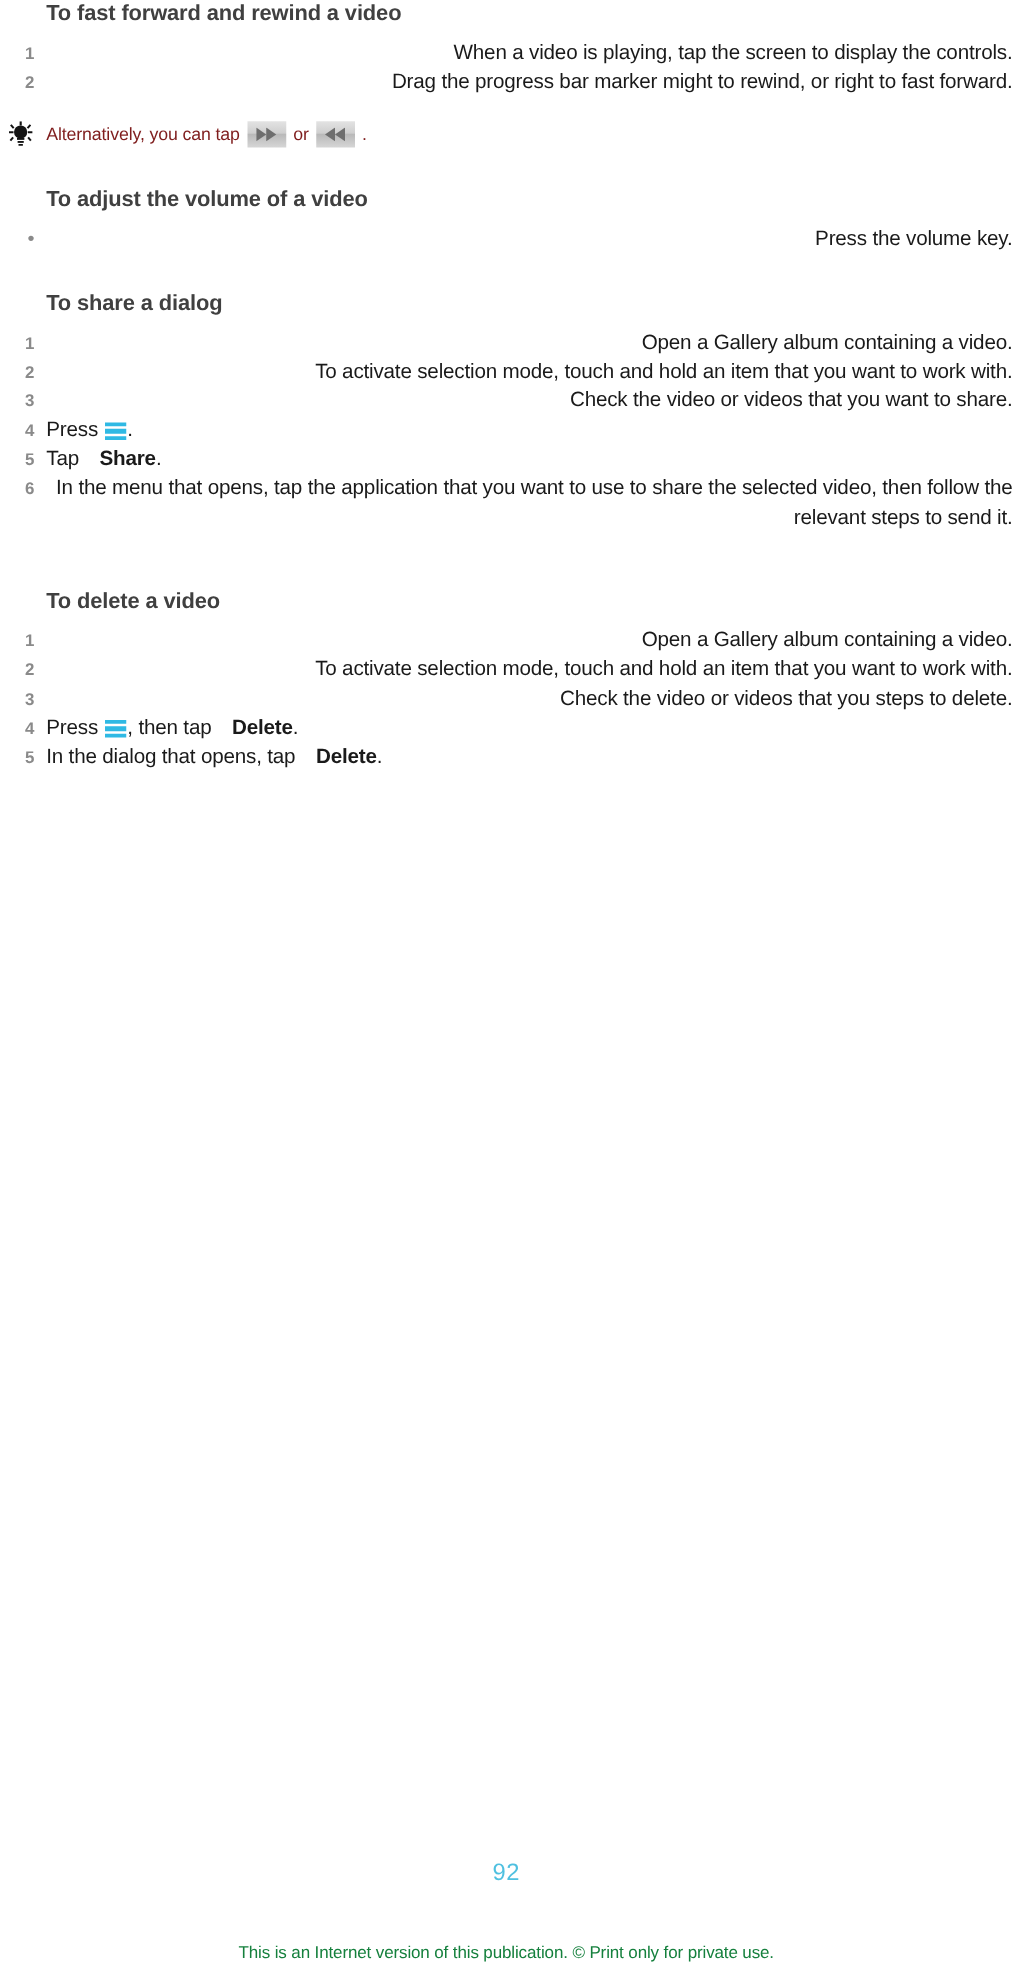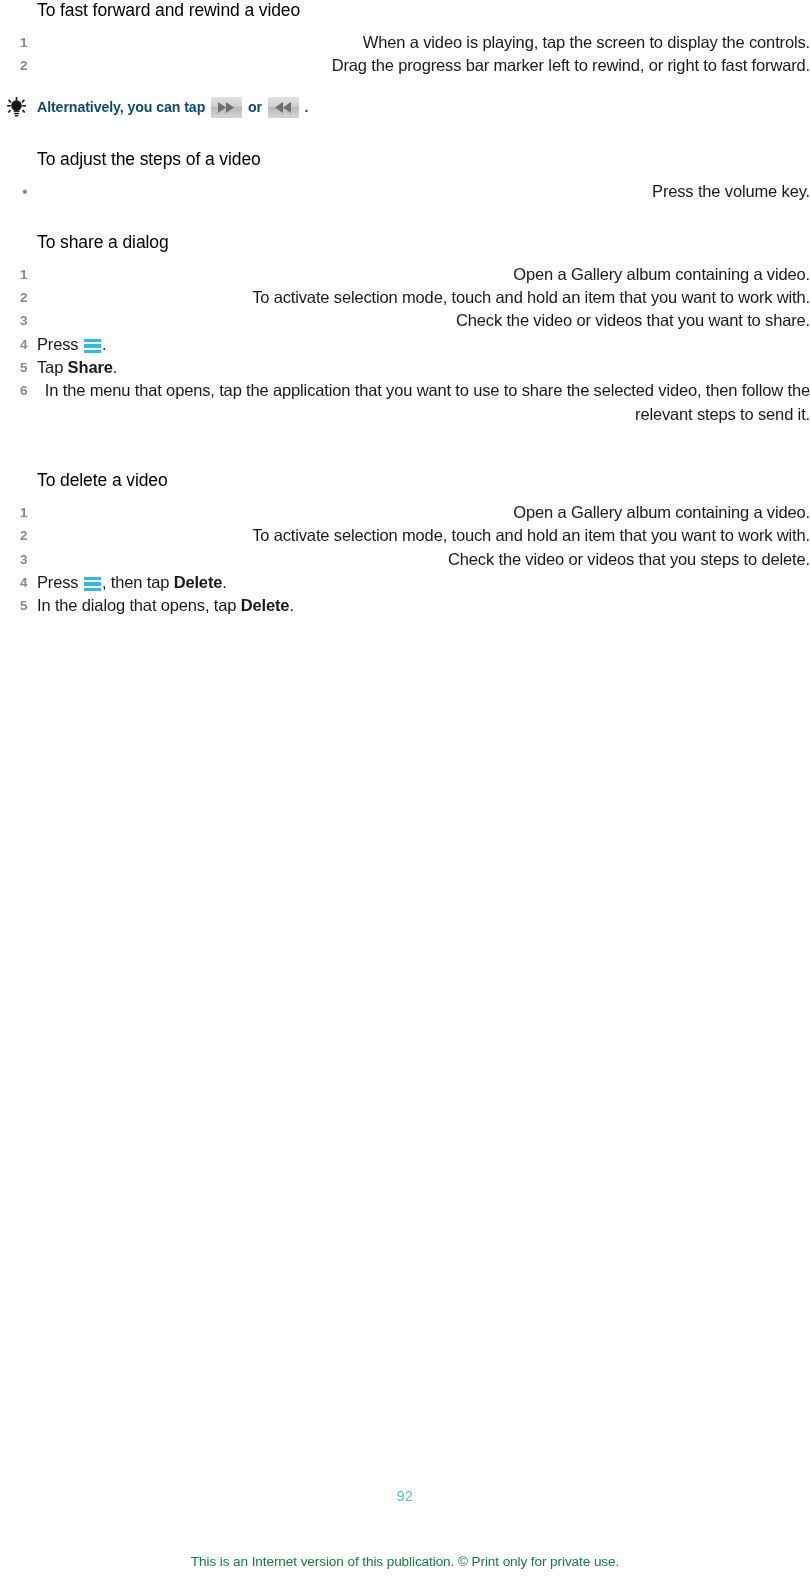--- a/index.html
+++ b/index.html
@@ -25,23 +25,23 @@
 
   .content {
     position: absolute;
     top: 0;
     left: 0;
     width: 810px;
   }
 
   
   .section-heading {
-    color: #000000;
+    color: #404040;
     font-size: 17.5px;
-    font-weight: normal;
+    font-weight: bold;
     line-height: 20px;
     margin: 0;
     padding-left: 37px;
     letter-spacing: -0.1px;
   }
 
   
   .steps {
     margin: 0;
     padding: 0;
@@ -69,30 +69,30 @@
   .step-bullet {
     position: absolute;
     left: 22px;
     top: 0;
     font-size: 16px;
     color: #8a8a8a;
     line-height: 23.3px;
   }
   .step-text { display: block; text-align: right; }
 
-  b, .bold { font-weight: bold; }
+  b, .bold { font-weight: bold; margin-left: 12px; }
 
   
   .notice {
     position: relative;
     padding-left: 37px;
     font-size: 14.2px;
-    font-weight: bold;
+    font-weight: normal;
     line-height: 20px;
-    color: #0c4a6e;
+    color: #7f1d1d;
     letter-spacing: -0.1px;
   }
   .notice-icon {
     position: absolute;
     left: 2px;
     top: 0;
     width: 30px;
     height: 22px;
   }
 
@@ -129,21 +129,21 @@
   .icon-btn svg { position: absolute; left: 7px; top: 5px; }
 
   
   .page-number {
     position: absolute;
     left: 0;
     top: 1488px;
     width: 810px;
     text-align: center;
     color: #4fc0e0;
-    font-size: 14px;
+    font-size: 19px;
     letter-spacing: 0.5px;
   }
   .footer-note {
     position: absolute;
     left: 0;
     top: 1554px;
     width: 810px;
     text-align: center;
     color: #15803d;
     font-size: 13.6px;
@@ -163,21 +163,21 @@
 
     <div class="sp-a"></div>
 
     <ul class="steps">
       <li class="step">
         <span class="step-num">1</span>
         <span class="step-text">When a video is playing, tap the screen to display the controls.</span>
       </li>
       <li class="step">
         <span class="step-num">2</span>
-        <span class="step-text">Drag the progress bar marker left to rewind, or right to fast forward.</span>
+        <span class="step-text">Drag the progress bar marker might to rewind, or right to fast forward.</span>
       </li>
     </ul>
 
     <div class="sp-b"></div>
 
     <div class="notice">
       <span class="notice-icon">
         <svg width="30" height="22" viewBox="0 0 30 22">
           <g fill="#141414">
             <circle cx="14.5" cy="8.6" r="5.3"></circle>
@@ -206,21 +206,21 @@
         <svg width="17" height="11" viewBox="0 0 17 11">
           <polygon points="8,0 0,5.5 8,11" fill="#6e6e6e"></polygon>
           <polygon points="16,0 8,5.5 16,11" fill="#6e6e6e"></polygon>
         </svg>
       </span>
       <span>.</span>
     </div>
 
     <div style="height:31px"></div>
 
-    <h2 class="section-heading">To adjust the steps of a video</h2>
+    <h2 class="section-heading">To adjust the volume of a video</h2>
 
     <div class="sp-a"></div>
 
     <ul class="steps">
       <li class="step">
         <span class="step-bullet">•</span>
         <span class="step-text">Press the volume key.</span>
       </li>
     </ul>
 

